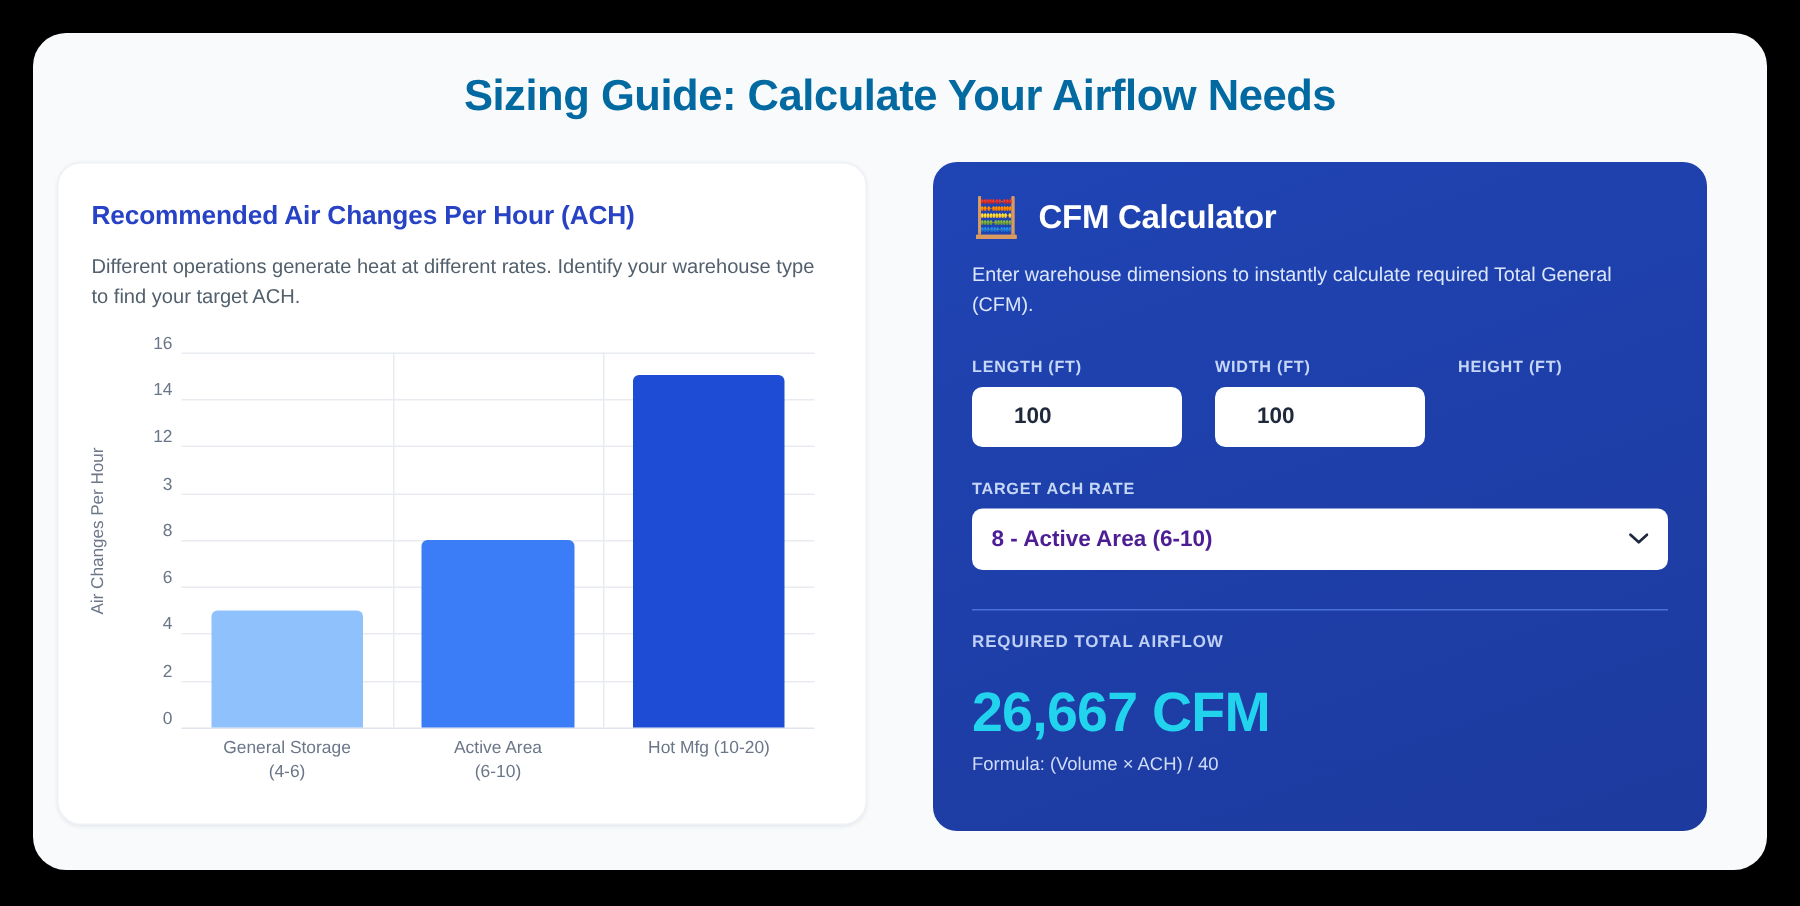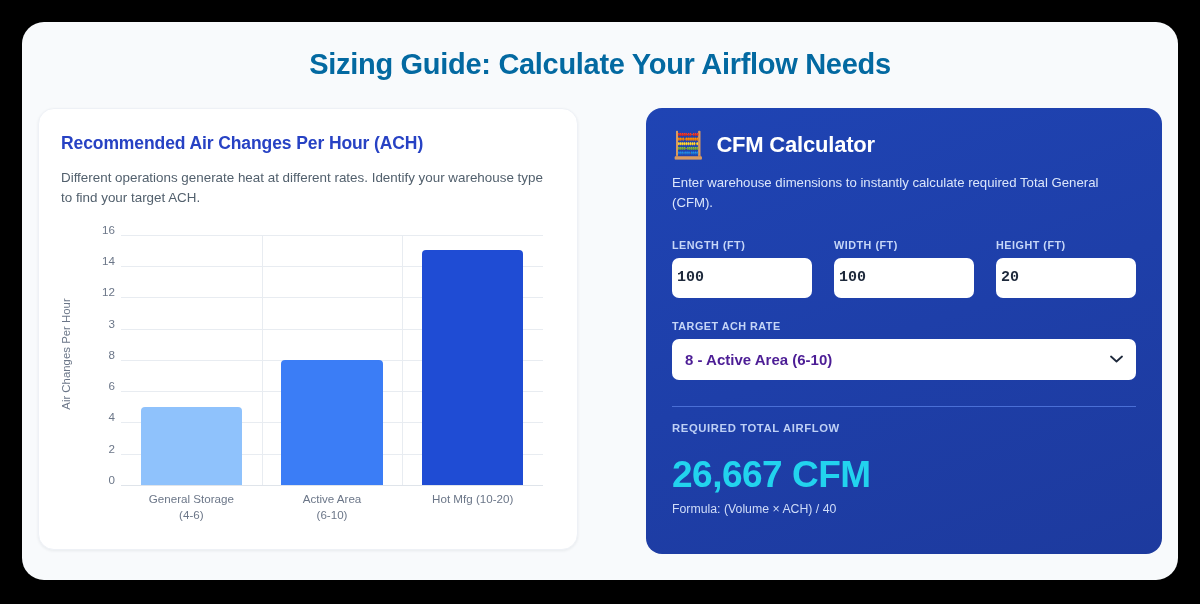--- a/index.html
+++ b/index.html
@@ -27,21 +27,21 @@
     text-align: center;
     font-size: 29px;
     font-weight: bold;
     color: #0369a1;
     letter-spacing: -0.3px;
     margin-top: 26px;
   }
 
   .columns {
     display: flex;
-    gap: 68px;
+    gap: 44px;
     padding: 0 16px;
     margin-top: 27px;
     align-items: flex-start;
   }
 
   
   .chart-card {
     width: 540px;
     background: #ffffff;
     border: 1px solid #eef1f6;
@@ -209,22 +209,22 @@
     text-transform: uppercase;
     margin-bottom: 7px;
   }
 
   .text-input {
     width: 100%;
     height: 40px;
     border: none;
     border-radius: 7px;
     background: #ffffff;
-    padding: 0 5px;
-    font-family: Liberation Mono, monospace;
+    padding: 0 28px;
+    font-family: Liberation Sans, sans-serif;
     font-size: 15px;
     font-weight: bold;
     color: #1e293b;
     outline: none;
   }
 
   .select-block { margin-top: 22px; }
 
   .select-wrap { position: relative; }
   .select-input {
@@ -358,21 +358,20 @@
         <div class="field">
           <label class="field-label">LENGTH (FT)</label>
           <input class="text-input" type="text" value="100" style="">
         </div>
         <div class="field">
           <label class="field-label">WIDTH (FT)</label>
           <input class="text-input" type="text" value="100" style="">
         </div>
         <div class="field">
           <label class="field-label">HEIGHT (FT)</label>
-          <input class="text-input" type="text" value="20" style="">
         </div>
       </div>
 
       <div class="select-block">
         <label class="field-label">TARGET ACH RATE</label>
         <div class="select-wrap">
           <div class="select-input">8 - Active Area (6-10)</div>
           <span class="chevron">
             <svg width="13" height="8" viewBox="0 0 13 8">
               <path d="M1 1.5 L6.5 6.5 L12 1.5" fill="none" stroke="#1e293b" stroke-width="1.8" stroke-linecap="round" stroke-linejoin="round"></path>

